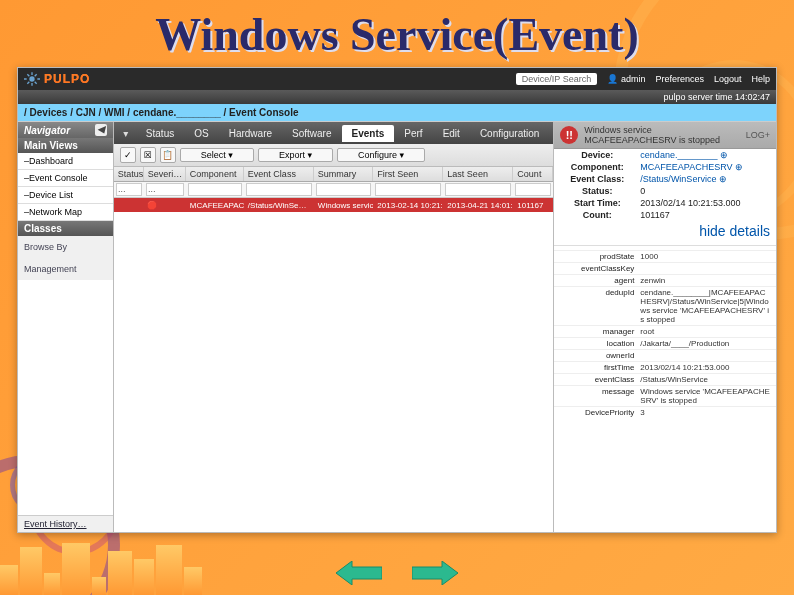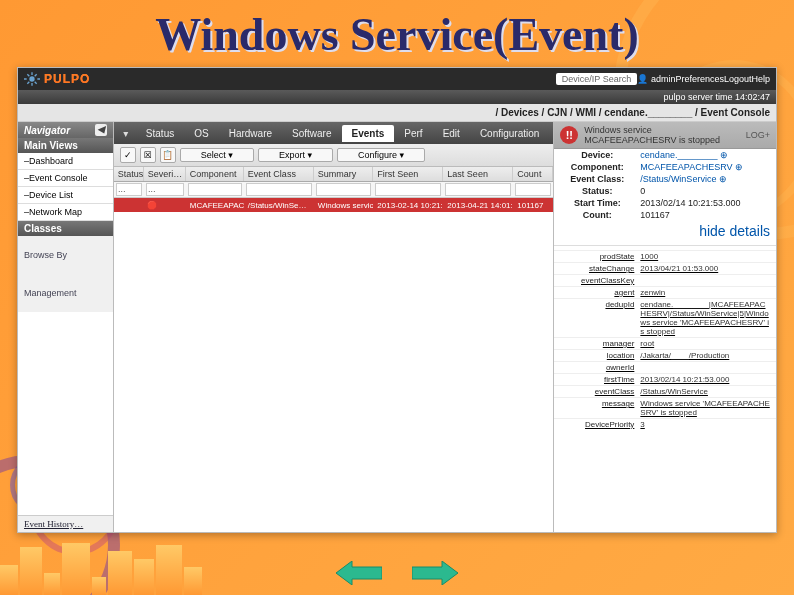--- a/index.html
+++ b/index.html
@@ -17,38 +17,38 @@
   
   
   .slide-title { text-align: center; font-size: 46px; color: #2a2a6a; font-family: "Times New Roman", serif; margin: 8px 0 6px; text-shadow: 2px 2px 0 #ddddee; position: relative; z-index: 2; }
   
   
   .app { position: relative; z-index: 2; width: 760px; margin: 0 auto; background: #fff; border: 1px solid #bbb; box-shadow: 0 2px 8px rgba(0,0,0,0.3); }
   
   .topbar { display: flex; align-items: center; background: #2a2a2a; color: #fff; height: 22px; padding: 0 6px; }
   .logo-gear { width: 16px; height: 16px; margin-right: 4px; color: #6aa3d0; }
   .brand { font-weight: bold; font-size: 12px; background: linear-gradient(#ffb347,#ff5722); -webkit-background-clip: text; color: #ff7722; letter-spacing: 1px; }
-  .topbar-right { margin-left: auto; display: flex; font-size: 9px; align-items: center; }
+  .topbar-right { margin-left: auto; display: flex; gap: 10px; font-size: 9px; align-items: center; }
   .search-box { background: #fff; color: #666; padding: 1px 6px; border-radius: 2px; font-size: 9px; }
   
   .ribbon { display: flex; justify-content: space-between; align-items: center; background: linear-gradient(#5a5a5a,#3a3a3a); color: #fff; height: 14px; padding: 0 6px; font-size: 9px; }
   
-  .breadcrumb { background: #e5e5e5; border-bottom: 1px solid #ccc; padding: 3px 6px; font-size: 10px; font-weight: bold; color: #222; text-align: right; }
+  .breadcrumb { background: #7dd3fc; border-bottom: 1px solid #ccc; padding: 3px 6px; font-size: 10px; font-weight: bold; color: #222; }
   
   .main { display: flex; height: 410px; }
   
   
   .sidebar { width: 108px; border-right: 1px solid #bbb; background: #f0f0f0; display: flex; flex-direction: column; }
   .nav-head { background: linear-gradient(#888,#666); color: #fff; padding: 2px 6px; font-weight: bold; display: flex; justify-content: space-between; align-items: center; font-style: italic; }
   .nav-collapse { background: #eee; color: #444; width: 12px; height: 12px; font-size: 9px; text-align: center; border-radius: 2px; }
   .nav-strip-head { background: linear-gradient(#777,#555); color: #fff; padding: 2px 6px; font-size: 10px; font-weight: bold; }
   .nav-item { padding: 3px 6px; border-bottom: 1px solid #ddd; background: #fff; font-size: 9px; cursor: pointer; }
-  .nav-foot { padding: 14px 6px; font-size: 9px; color: #445; cursor: pointer; }
+  .nav-foot { padding: 6px 6px; font-size: 9px; color: #445; cursor: pointer; }
   .sidebar-pad { flex: 1; background: #fff; }
-  .sidebar-bottom { padding: 3px 6px; font-size: 9px; text-decoration: underline; color: #223; border-top: 1px solid #ccc; font-family: Liberation Serif, serif; }
+  .sidebar-bottom { padding: 3px 6px; font-size: 9px; text-decoration: underline; color: #223; border-top: 1px solid #ccc; }
   
   
   .center { flex: 1; display: flex; flex-direction: column; border-right: 1px solid #bbb; }
   .tab-row { display: flex; align-items: center; background: linear-gradient(#666,#444); height: 22px; padding: 0 4px; gap: 2px; }
   .tab-chev { width: 16px; color: #ddd; text-align: center; }
   .tab { padding: 3px 10px; color: #eee; font-size: 10px; cursor: pointer; }
   .tab.active { background: #fff; color: #222; font-weight: bold; border-radius: 2px 2px 0 0; }
   
   .toolbar { display: flex; align-items: center; gap: 4px; padding: 3px 6px; background: linear-gradient(#eee,#ddd); border-bottom: 1px solid #bbb; }
   .tb-btn { width: 16px; height: 16px; border: 1px solid #aaa; border-radius: 2px; background: #f8f8f8; font-size: 9px; display: flex; align-items: center; justify-content: center; cursor: pointer; }
@@ -67,21 +67,21 @@
   .detail { width: 250px; background: #fff; overflow: auto; }
   .detail-top { background: linear-gradient(#bbb,#aaa); padding: 3px 6px; display: flex; align-items: center; gap: 6px; border-bottom: 1px solid #999; }
   .sev-badge { width: 18px; height: 18px; border-radius: 50%; background: #c33; color: #fff; font-weight: bold; display: flex; align-items: center; justify-content: center; font-size: 11px; }
   .detail-summary { font-size: 9px; color: #333; flex: 1; }
   .detail-close { color: #555; font-size: 9px; }
   
   .kv { display: flex; padding: 1px 6px; font-size: 9px; }
   .kv .k { width: 80px; text-align: center; font-weight: bold; color: #222; padding-right: 6px; }
   .kv .v { flex: 1; color: #0055aa; }
   .kv .v.plain { color: #222; }
-  .kv-sec { border-top: 1px solid #ddd; margin-top: 4px; padding-top: 4px; text-decoration: underline; }
+  .kv-sec { border-top: 1px solid #ddd; margin-top: 4px; padding-top: 4px; }
   .log-link { padding: 2px 6px; font-size: 14px; color: #0055aa; text-align: right; }
   .subkv { display: flex; padding: 1px 6px; font-size: 8px; border-top: 1px solid #eee; }
   .subkv .k { width: 80px; text-align: right; color: #222; padding-right: 6px; }
   .subkv .v { flex: 1; color: #333; word-break: break-all; }
   
   
   .foot-arrows { position: absolute; bottom: 10px; left: 50%; transform: translateX(-50%); display: flex; gap: 30px; z-index: 3; }
   .arrow { width: 46px; height: 24px; position: relative; cursor: pointer; }
   .arrow svg { width: 100%; height: 100%; }
   
@@ -235,24 +235,20 @@
             <span class="v plain">101167</span>
           </div>
         </div>
       <div class="log-link">hide details</div>
       <div id="kv-secondary" class="kv-sec">
           <div class="subkv">
             <span class="k">prodState</span>
             <span class="v">1000</span>
           </div>
           <div class="subkv">
-            <span class="k">stateChange</span>
-            <span class="v">2013/04/21 01:53.000</span>
-          </div>
-          <div class="subkv">
             <span class="k">eventClassKey</span>
             <span class="v"></span>
           </div>
           <div class="subkv">
             <span class="k">agent</span>
             <span class="v">zenwin</span>
           </div>
           <div class="subkv">
             <span class="k">dedupId</span>
             <span class="v">cendane.________|MCAFEEAPACHESRV|/Status/WinService|5|Windows service 'MCAFEEAPACHESRV' is stopped</span>

